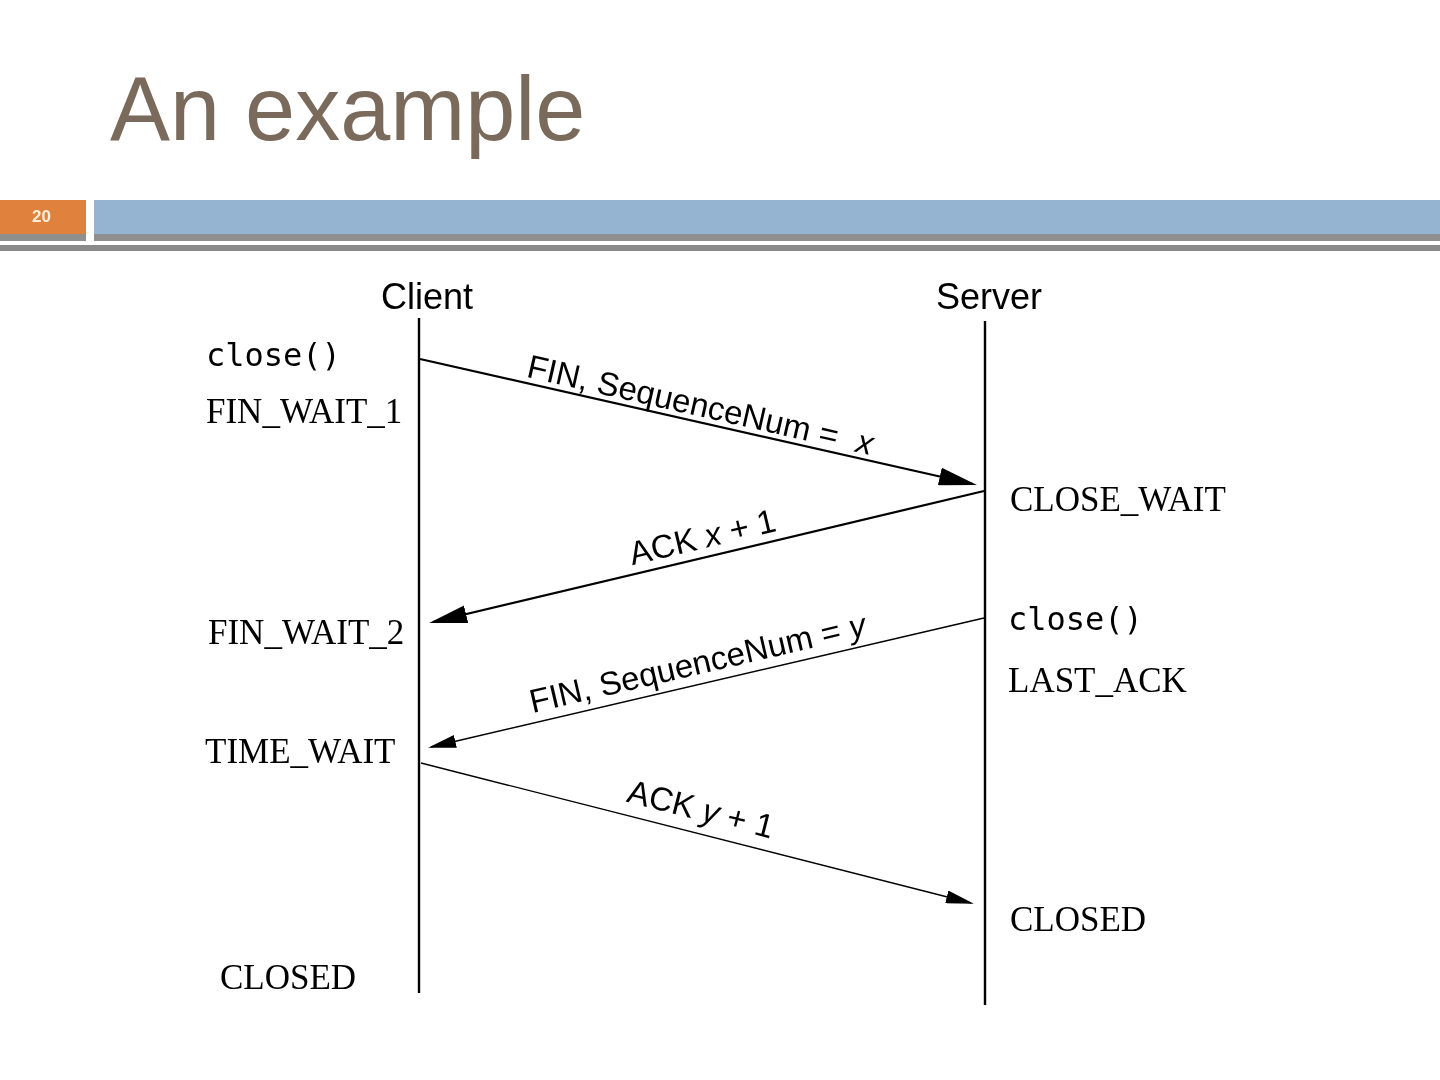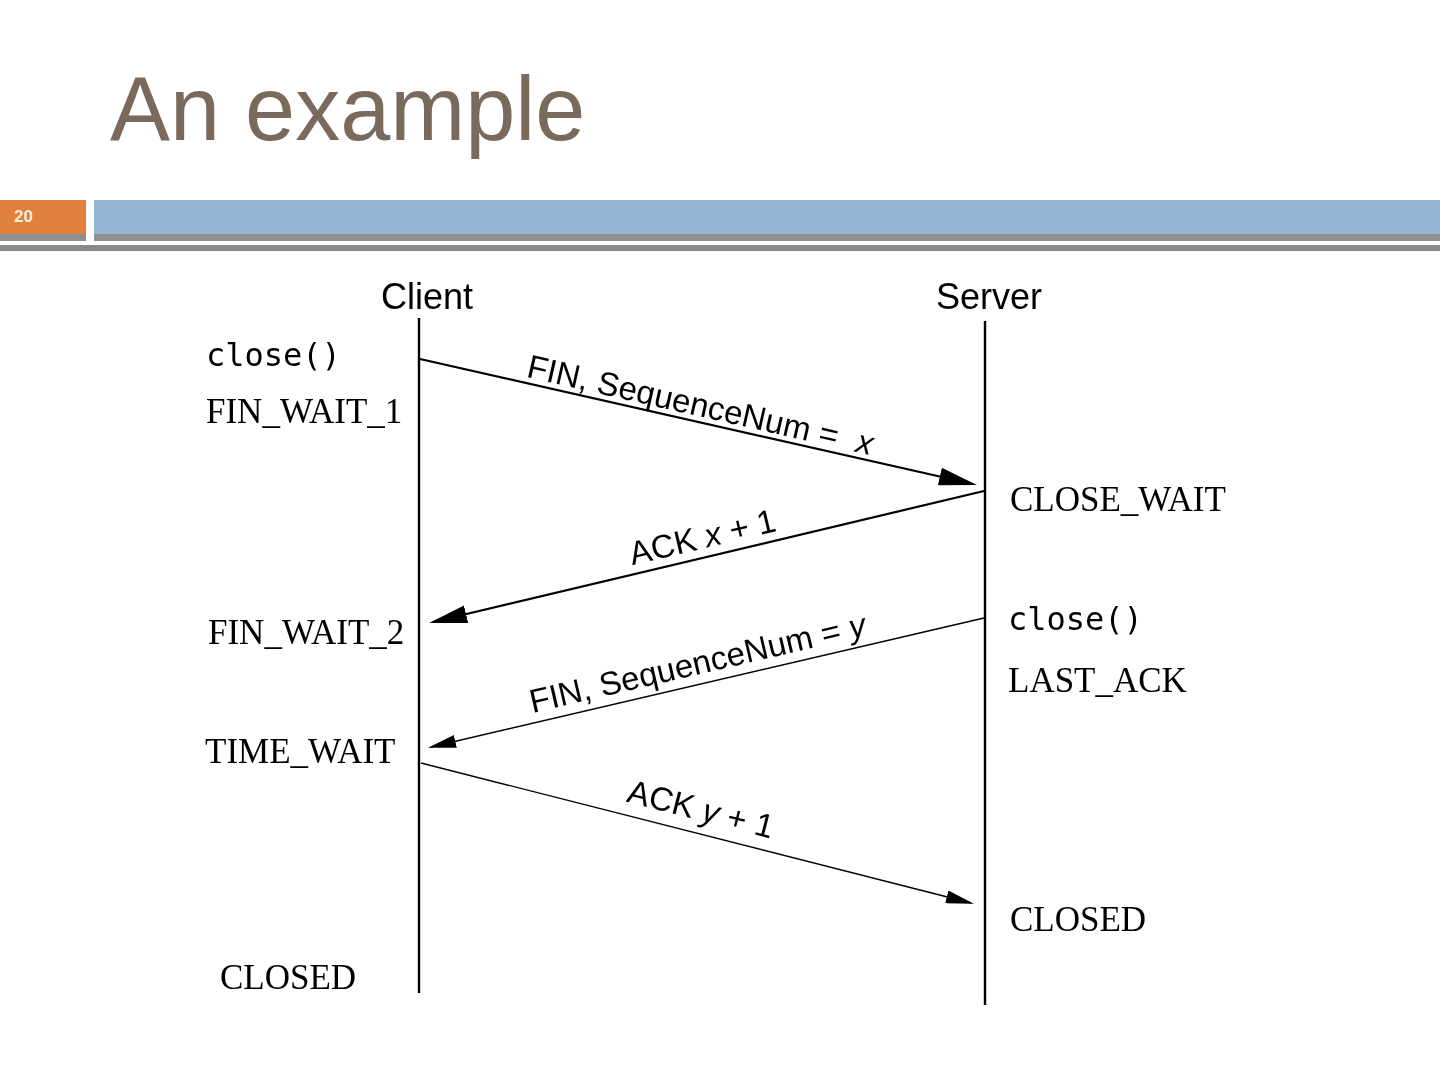--- a/index.html
+++ b/index.html
@@ -34,21 +34,21 @@
     position: absolute;
     left: 0px;
     top: 200px;
     width: 86px;
     height: 34px;
     background: #e0823e;
     display: flex;
     align-items: center;
   }
   .page-badge .num {
-    margin-left: 14px;
+    margin-left: 32px;
     font-size: 17px;
     font-weight: bold;
     color: #f6efdb;
   }
   .page-badge-underline {
     position: absolute;
     left: 0px;
     top: 234px;
     width: 86px;
     height: 7px;

